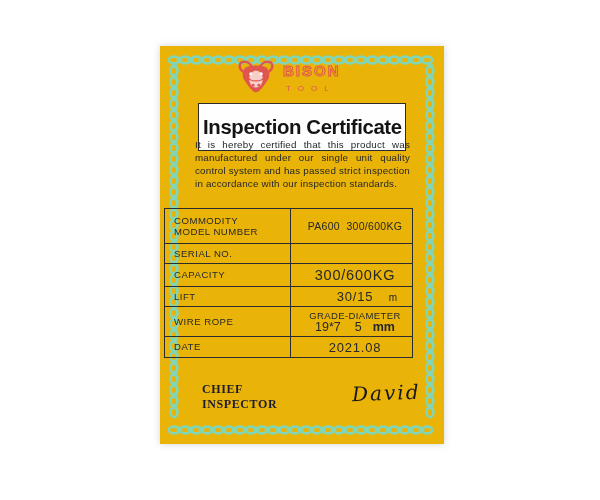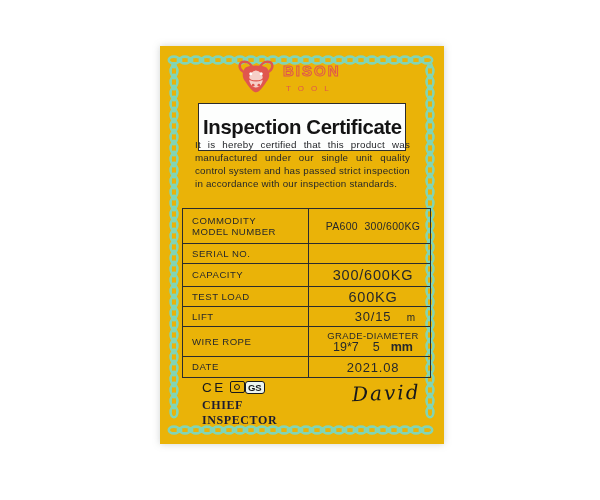--- a/index.html
+++ b/index.html
@@ -45,21 +45,21 @@
 
   
   .statement {
     position:absolute; left:35px; top:93px; width:215px;
     font-size:9.8px; line-height:12.9px; color:#25272a;
     text-align:justify; letter-spacing:.2px;
   }
 
   
   table.spec {
-    position:absolute; left:22px; top:162px;
+    position:absolute; left:4px; top:162px;
     width:249px; border-collapse:collapse;
     background:transparent;
   }
   table.spec td {
     border:1.3px solid #2a2c2e;
     color:#26282b; vertical-align:middle;
   }
   td.lbl {
     width:126px; padding-left:9px;
     font-size:9.6px; letter-spacing:.5px; line-height:11.5px;
@@ -389,24 +389,20 @@
       <td class="val v-sm pre">PA600  300/600KG</td>
     </tr>
     <tr class="r-serial">
       <td class="lbl">SERIAL NO.</td>
       <td class="val"></td>
     </tr>
     <tr class="r-capacity">
       <td class="lbl">CAPACITY</td>
       <td class="val v-lg">300/600KG</td>
     </tr>
-    <tr class="r-testload">
-      <td class="lbl">TEST LOAD</td>
-      <td class="val v-lg">600KG</td>
-    </tr>
     <tr class="r-lift">
       <td class="lbl">LIFT</td>
       <td class="val v-md lift-cell">
         <span>30/15</span>
         <span class="lift-unit">m</span>
       </td>
     </tr>
     <tr class="r-wirerope">
       <td class="lbl">WIRE ROPE</td>
       <td class="val">
@@ -418,27 +414,18 @@
     </tr>
     <tr class="r-date">
       <td class="lbl">DATE</td>
       <td class="val v-md">2021.08</td>
     </tr>
   </tbody>
     </table>
 
   <div class="footer">
     <div class="marks-block">
-      <div class="marks-row">
-        <span class="ce">CE</span>
-        <span class="cert-square">
-            <i></i>
-          </span>
-        <span class="gs-box">
-          <span>GS</span>
-        </span>
-      </div>
       <div class="chief">CHIEF INSPECTOR</div>
     </div>
     <div class="signature">David</div>
   </div>
 
 </div>
 
 </body></html>

